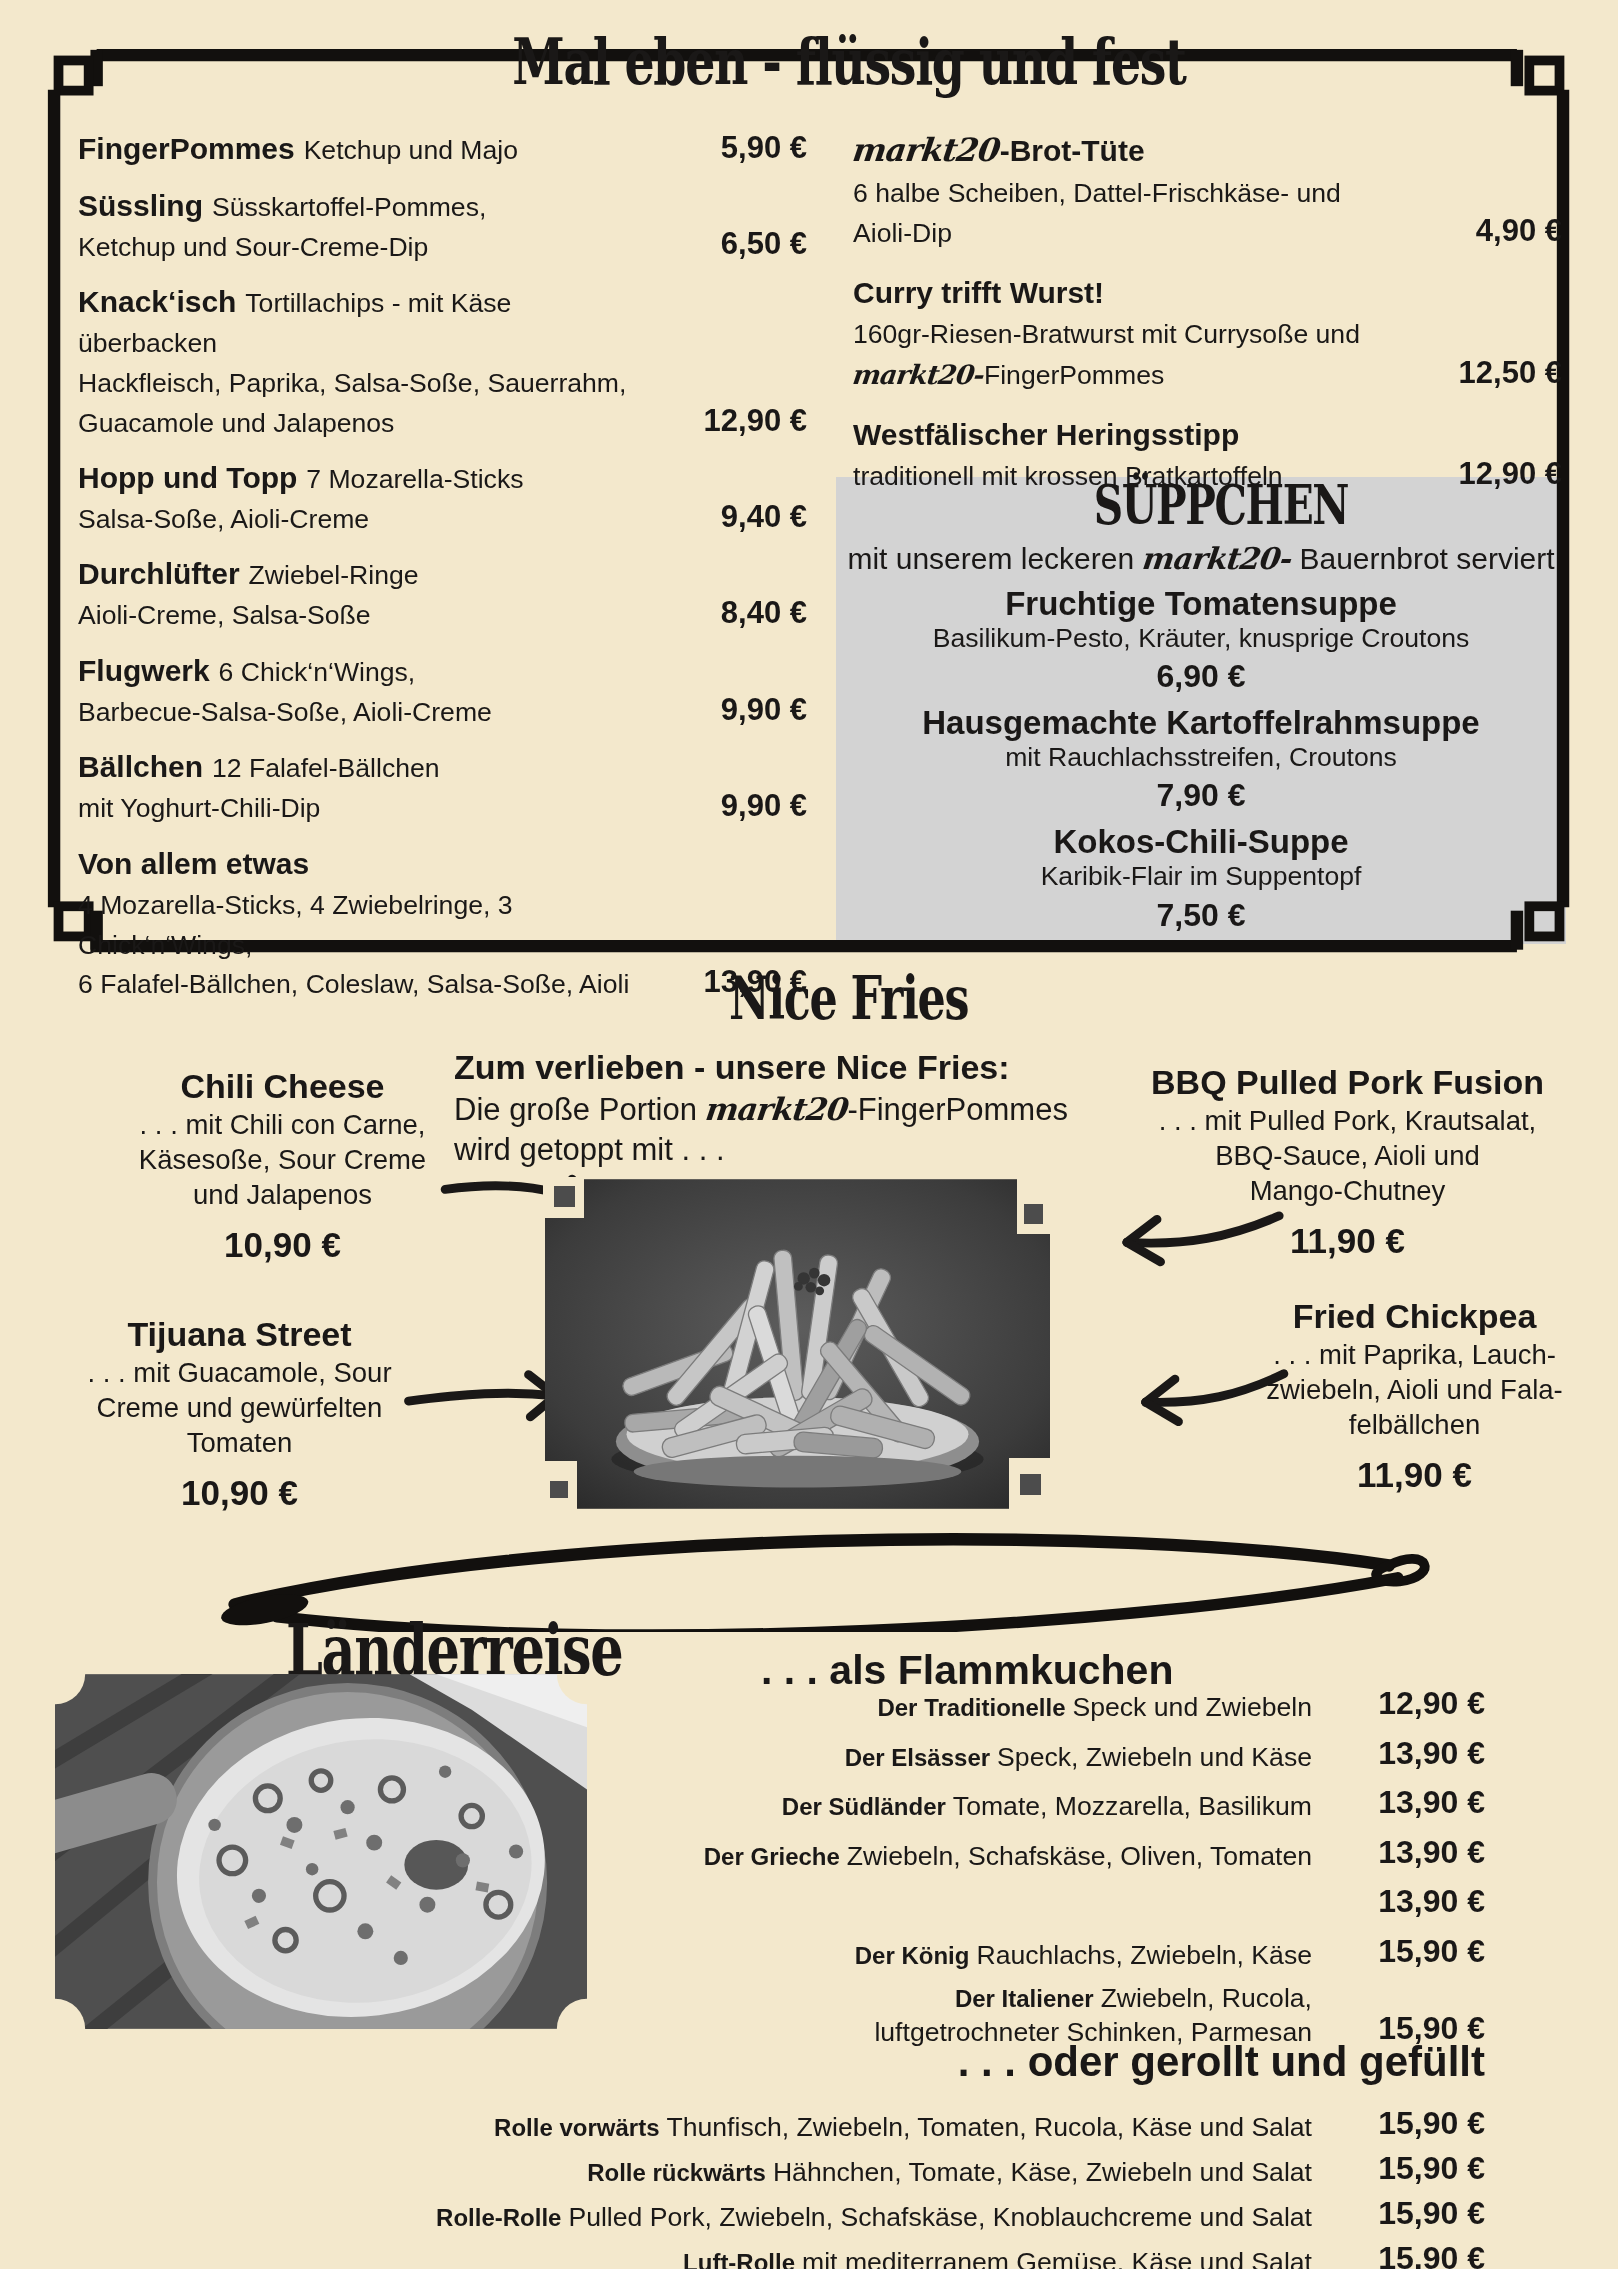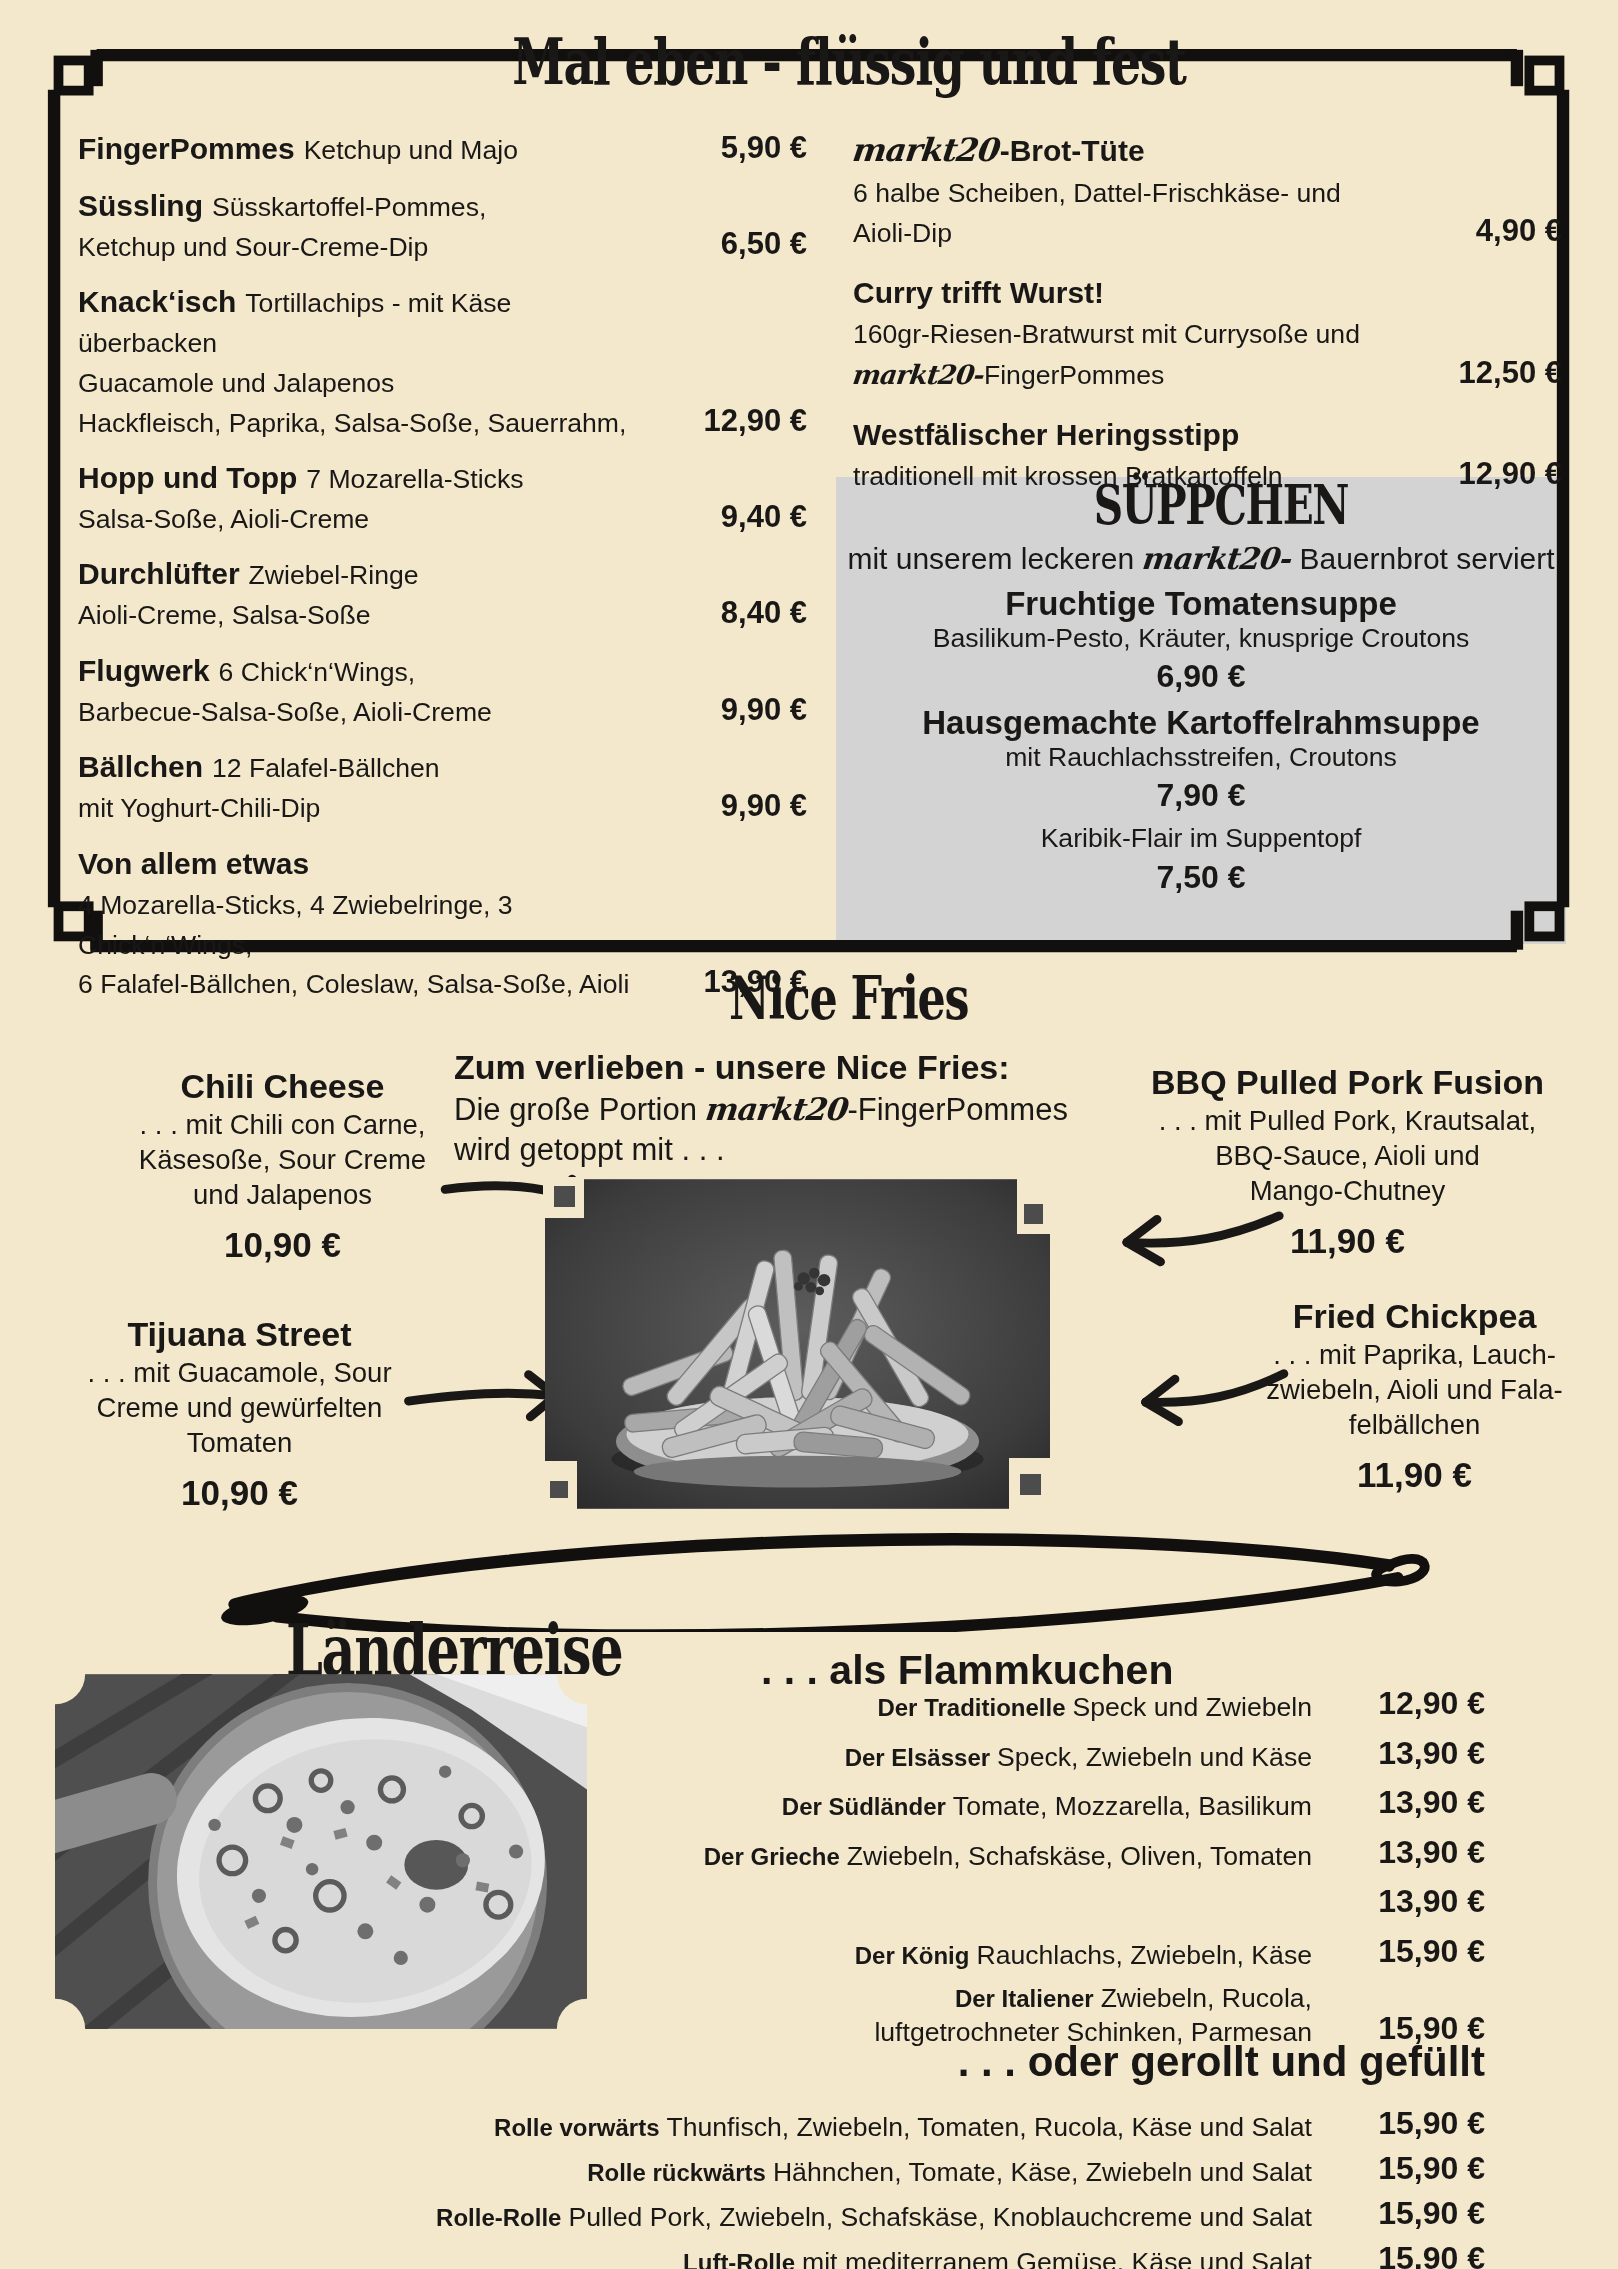--- a/index.html
+++ b/index.html
@@ -85,20 +85,21 @@
       <div class="soup-name">Fruchtige Tomatensuppe</div>
       <div class="soup-desc">Basilikum-Pesto, Kräuter, knusprige Croutons</div>
       <div class="soup-price">6,90 €</div>
     </div>
     <div class="soup">
       <div class="soup-name">Hausgemachte Kartoffelrahmsuppe</div>
       <div class="soup-desc">mit Rauchlachsstreifen, Croutons</div>
       <div class="soup-price">7,90 €</div>
     </div>
     <div class="soup">
+      <div class="soup-name">Kokos-Chili-Suppe</div>
       <div class="soup-desc">Karibik-Flair im Suppentopf</div>
       <div class="soup-price">7,50 €</div>
     </div>
   </div>
 
   <svg class="abs" style="left:0;top:0" width="1618" height="2270" viewBox="0 0 1825 2560">
     <g stroke="#12100e" fill="none">
       <path d="M109,62 H1711" stroke-width="14"></path>
       <path d="M109,56 V97" stroke-width="14"></path>
       <rect x="66" y="68" width="34" height="34" stroke-width="11"></rect>
@@ -126,22 +127,22 @@
     <div class="item">
       <div class="item-main">
         <div class="line"><span class="item-name">Süssling</span><span>Süsskartoffel-Pommes,</span></div>
         <div class="line">Ketchup und Sour-Creme-Dip</div>
       </div>
       <div class="item-price">6,50 €</div>
     </div>
     <div class="item">
       <div class="item-main">
         <div class="line"><span class="item-name">Knack‘isch</span><span>Tortillachips - mit Käse überbacken</span></div>
+        <div class="line">Hackfleisch, Paprika, Salsa-Soße, Sauerrahm,</div>
         <div class="line">Guacamole und Jalapenos</div>
-        <div class="line">Hackfleisch, Paprika, Salsa-Soße, Sauerrahm,</div>
       </div>
       <div class="item-price">12,90 €</div>
     </div>
     <div class="item">
       <div class="item-main">
         <div class="line"><span class="item-name">Hopp und Topp</span><span>7 Mozarella-Sticks</span></div>
         <div class="line">Salsa-Soße, Aioli-Creme</div>
       </div>
       <div class="item-price">9,40 €</div>
     </div>

